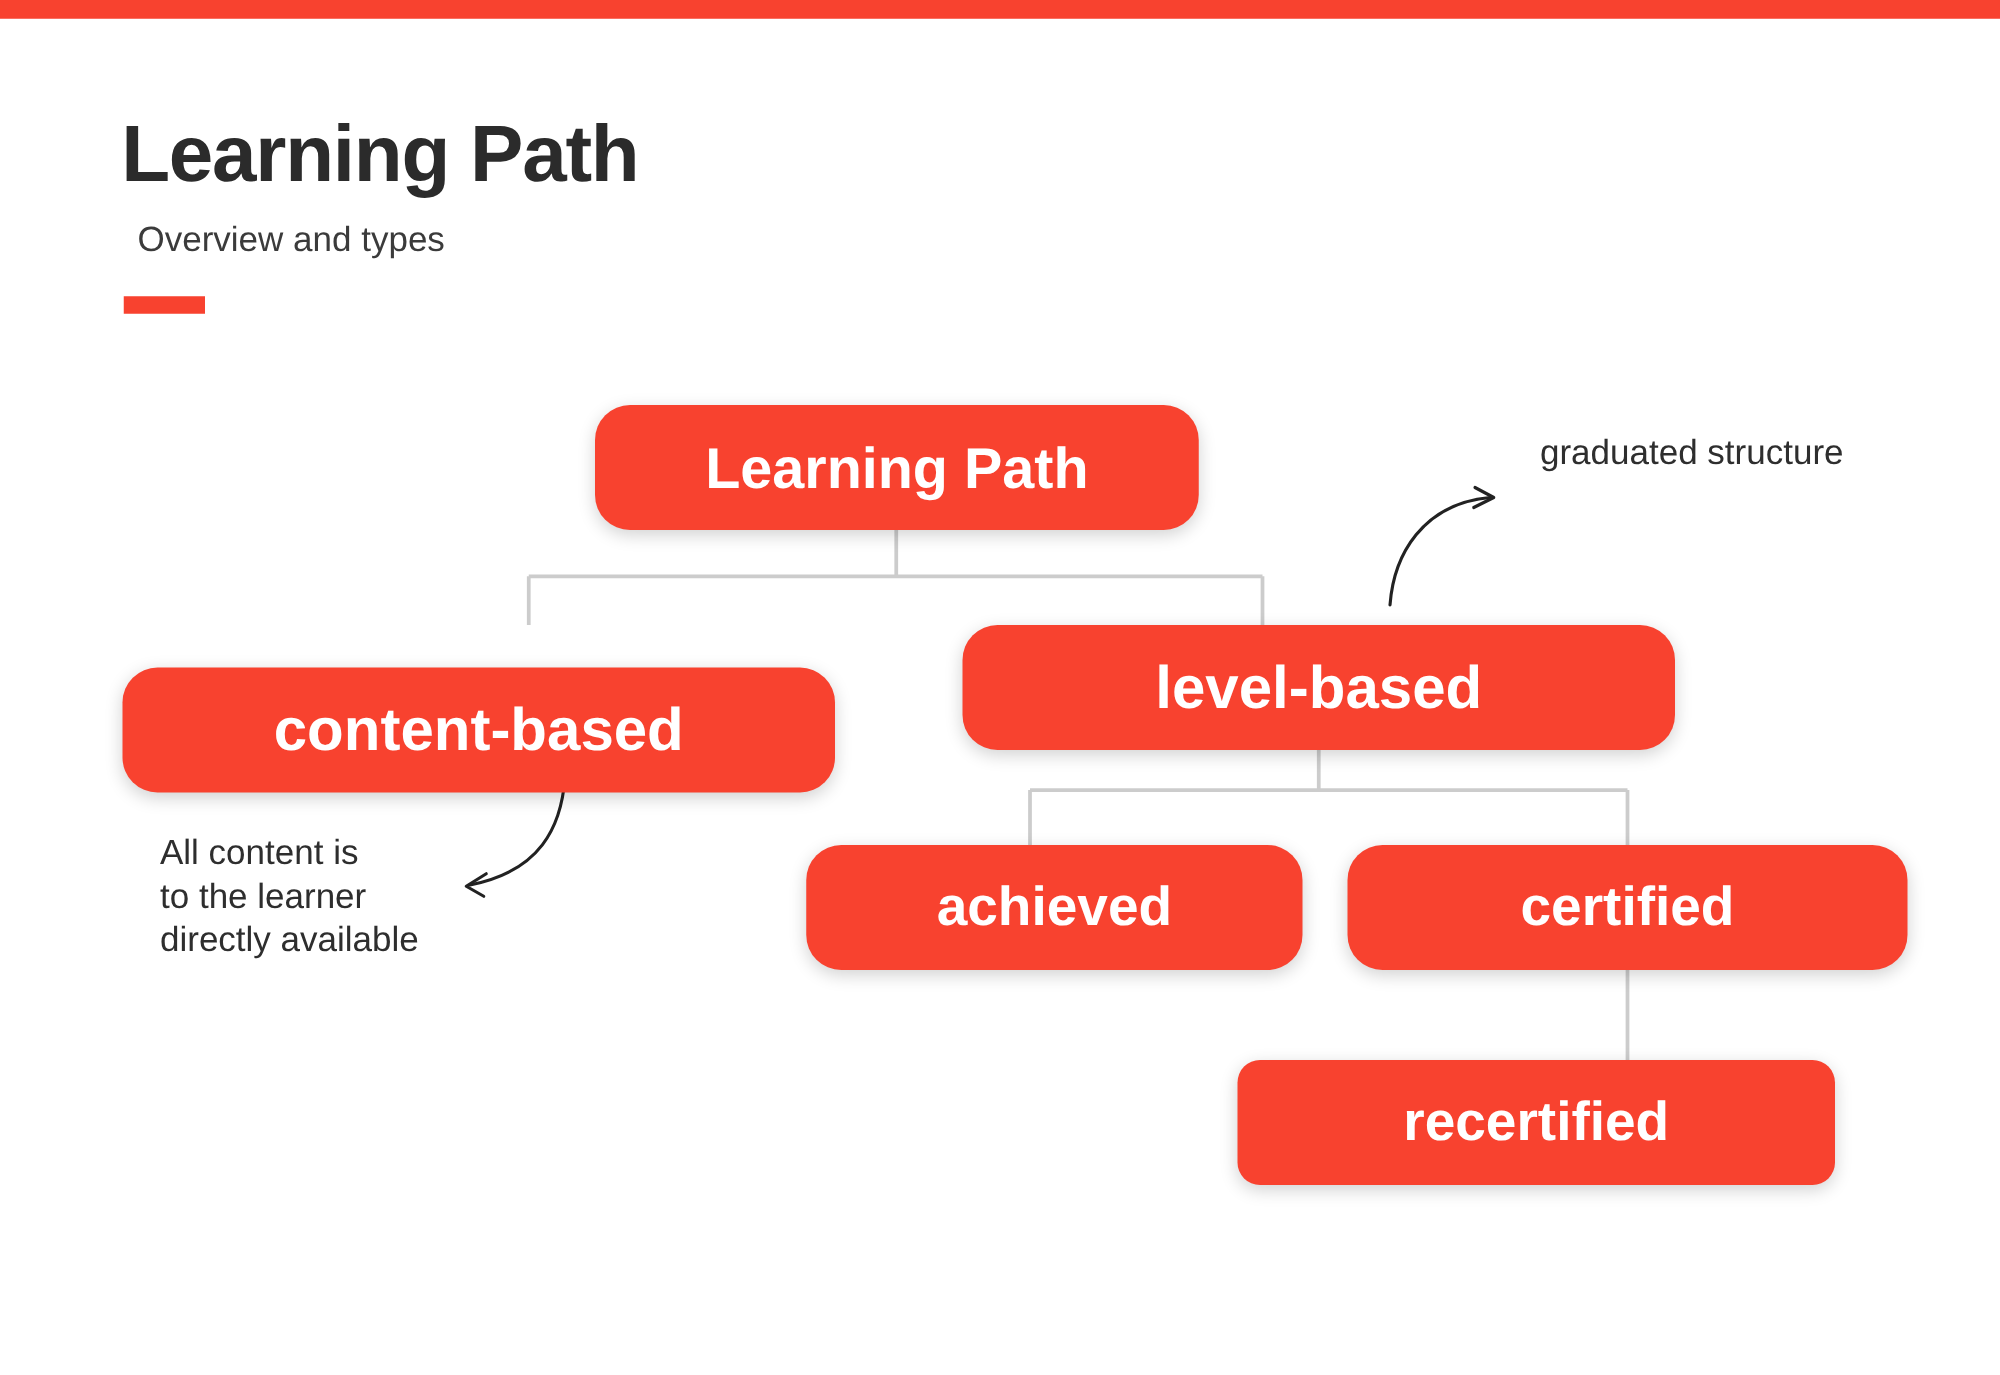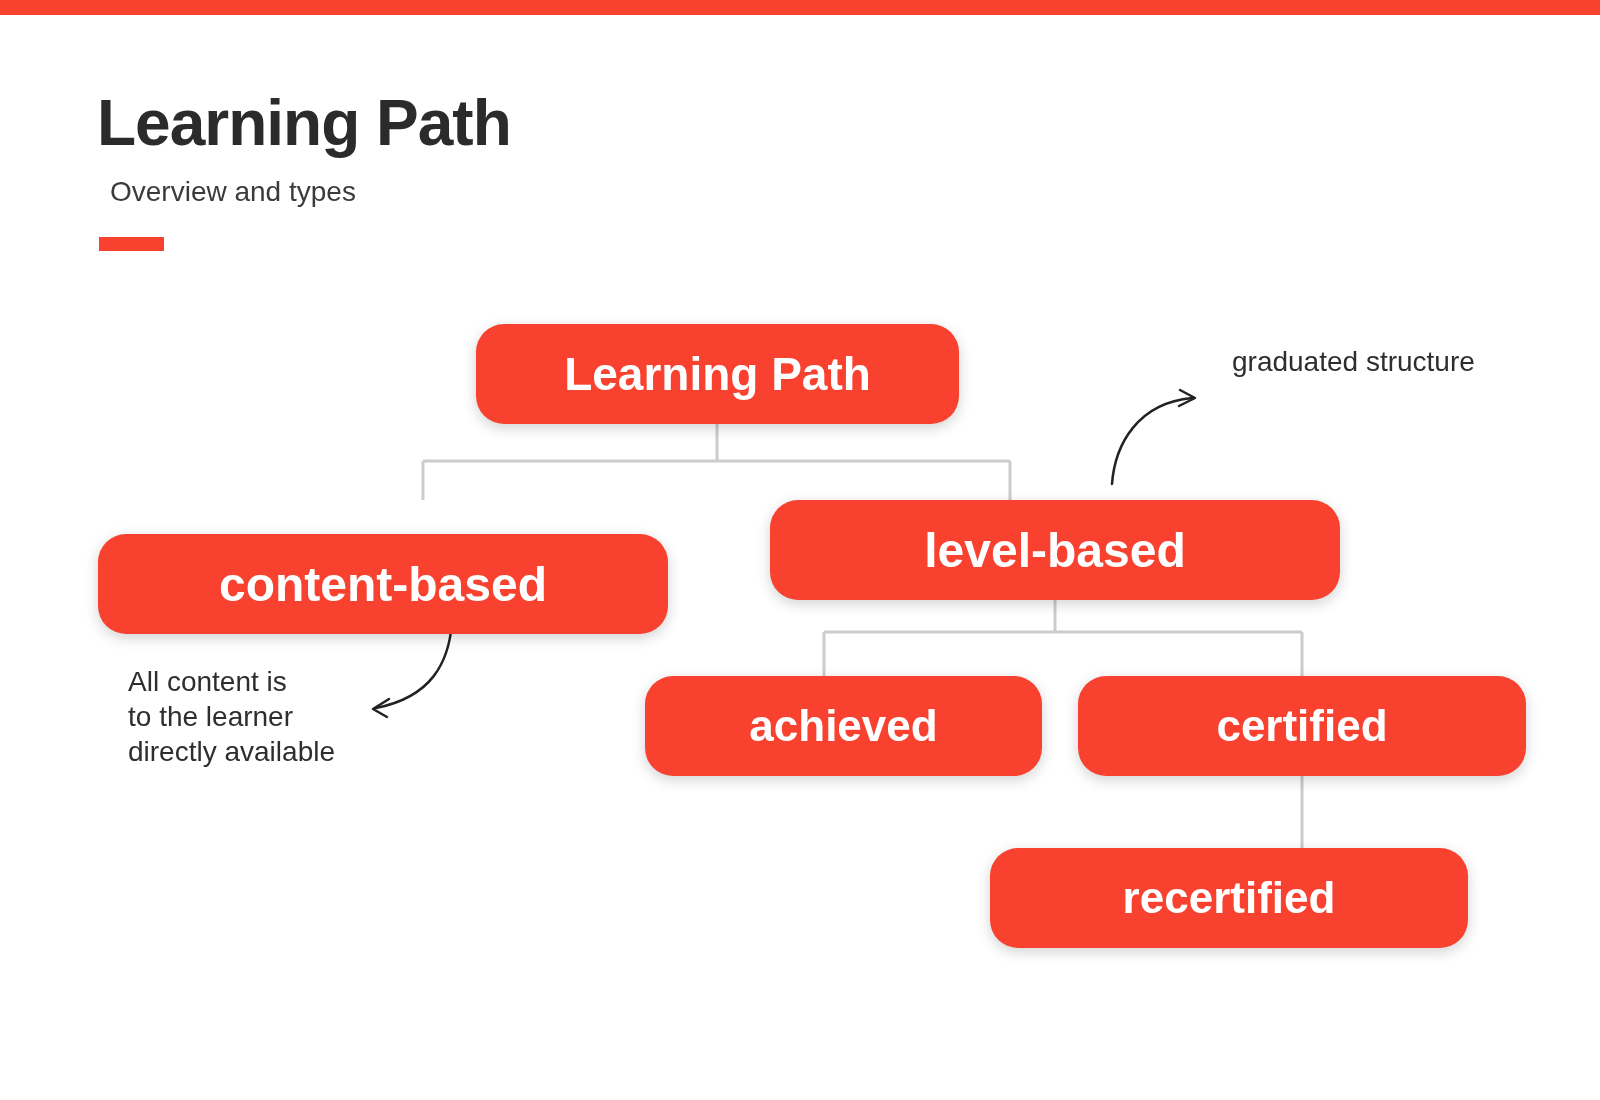--- a/index.html
+++ b/index.html
@@ -26,21 +26,21 @@
     position:absolute;background:#F8422F;border-radius:28px;
     display:flex;align-items:center;justify-content:center;
     color:#FFFFFF;font-weight:700;text-align:center;
     box-shadow:0 4px 14px rgba(0,0,0,0.18);
   }
   .node-lp       {left:476px; top:324px; width:483px; height:100px; font-size:46px;}
   .node-cb       {left:98px;  top:500px; width:570px; height:100px; font-size:48px;margin-top:34px;}
   .node-lb       {left:770px; top:500px; width:570px; height:100px; font-size:48px;}
   .node-ach      {left:635px; top:676px; width:397px; height:100px; font-size:44px;margin-left:10px;}
   .node-cert     {left:1078px;top:676px; width:448px; height:100px; font-size:44px;}
-  .node-recert   {left:990px; top:848px; width:478px; height:100px; font-size:44px;}
+  .node-recert   {left:990px; top:848px; width:478px; height:100px; font-size:44px;border-radius:18px;}
   .annotation{
     position:absolute;font-size:28px;line-height:35px;color:#2E2E2E;font-weight:400;
   }
   .annotation span{display:block;}
   .anno-left {left:99px;  top:664px;margin-left:29px;}
   .anno-right{left:1232px;top:344px;}
 </style>
 </head>
 <body>
 

